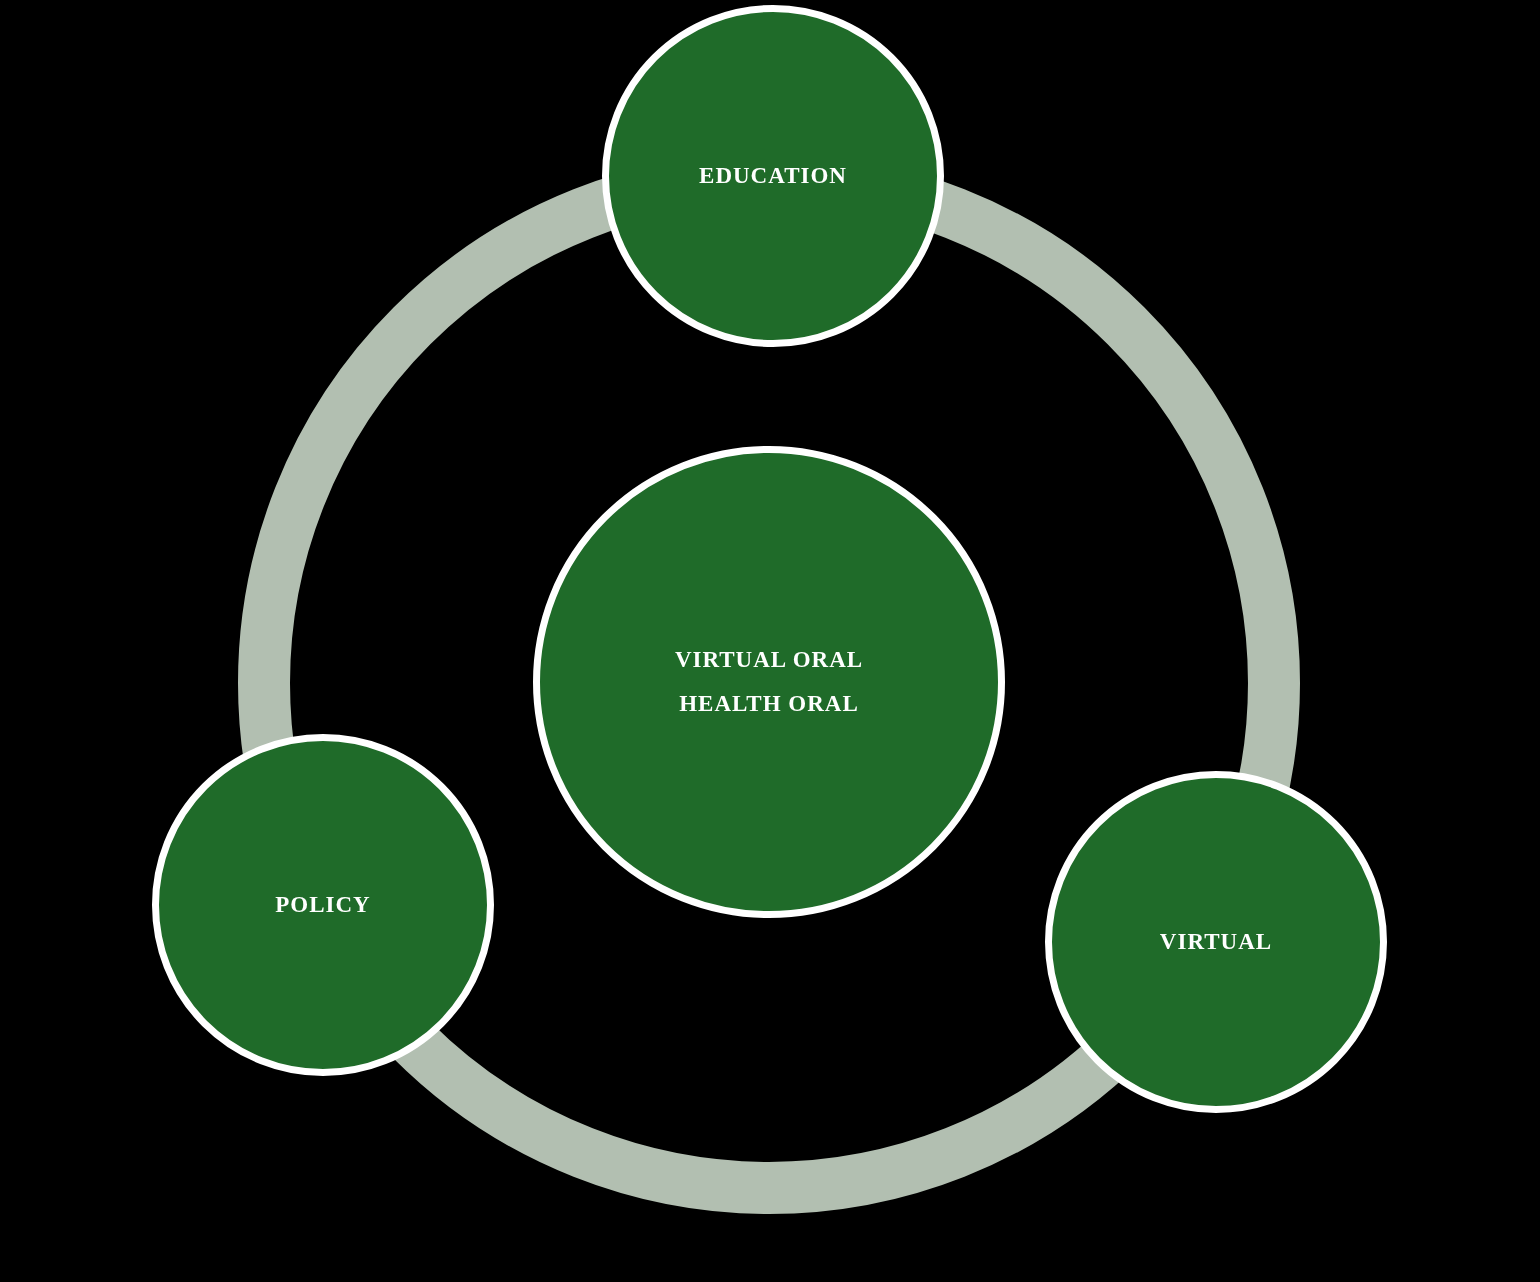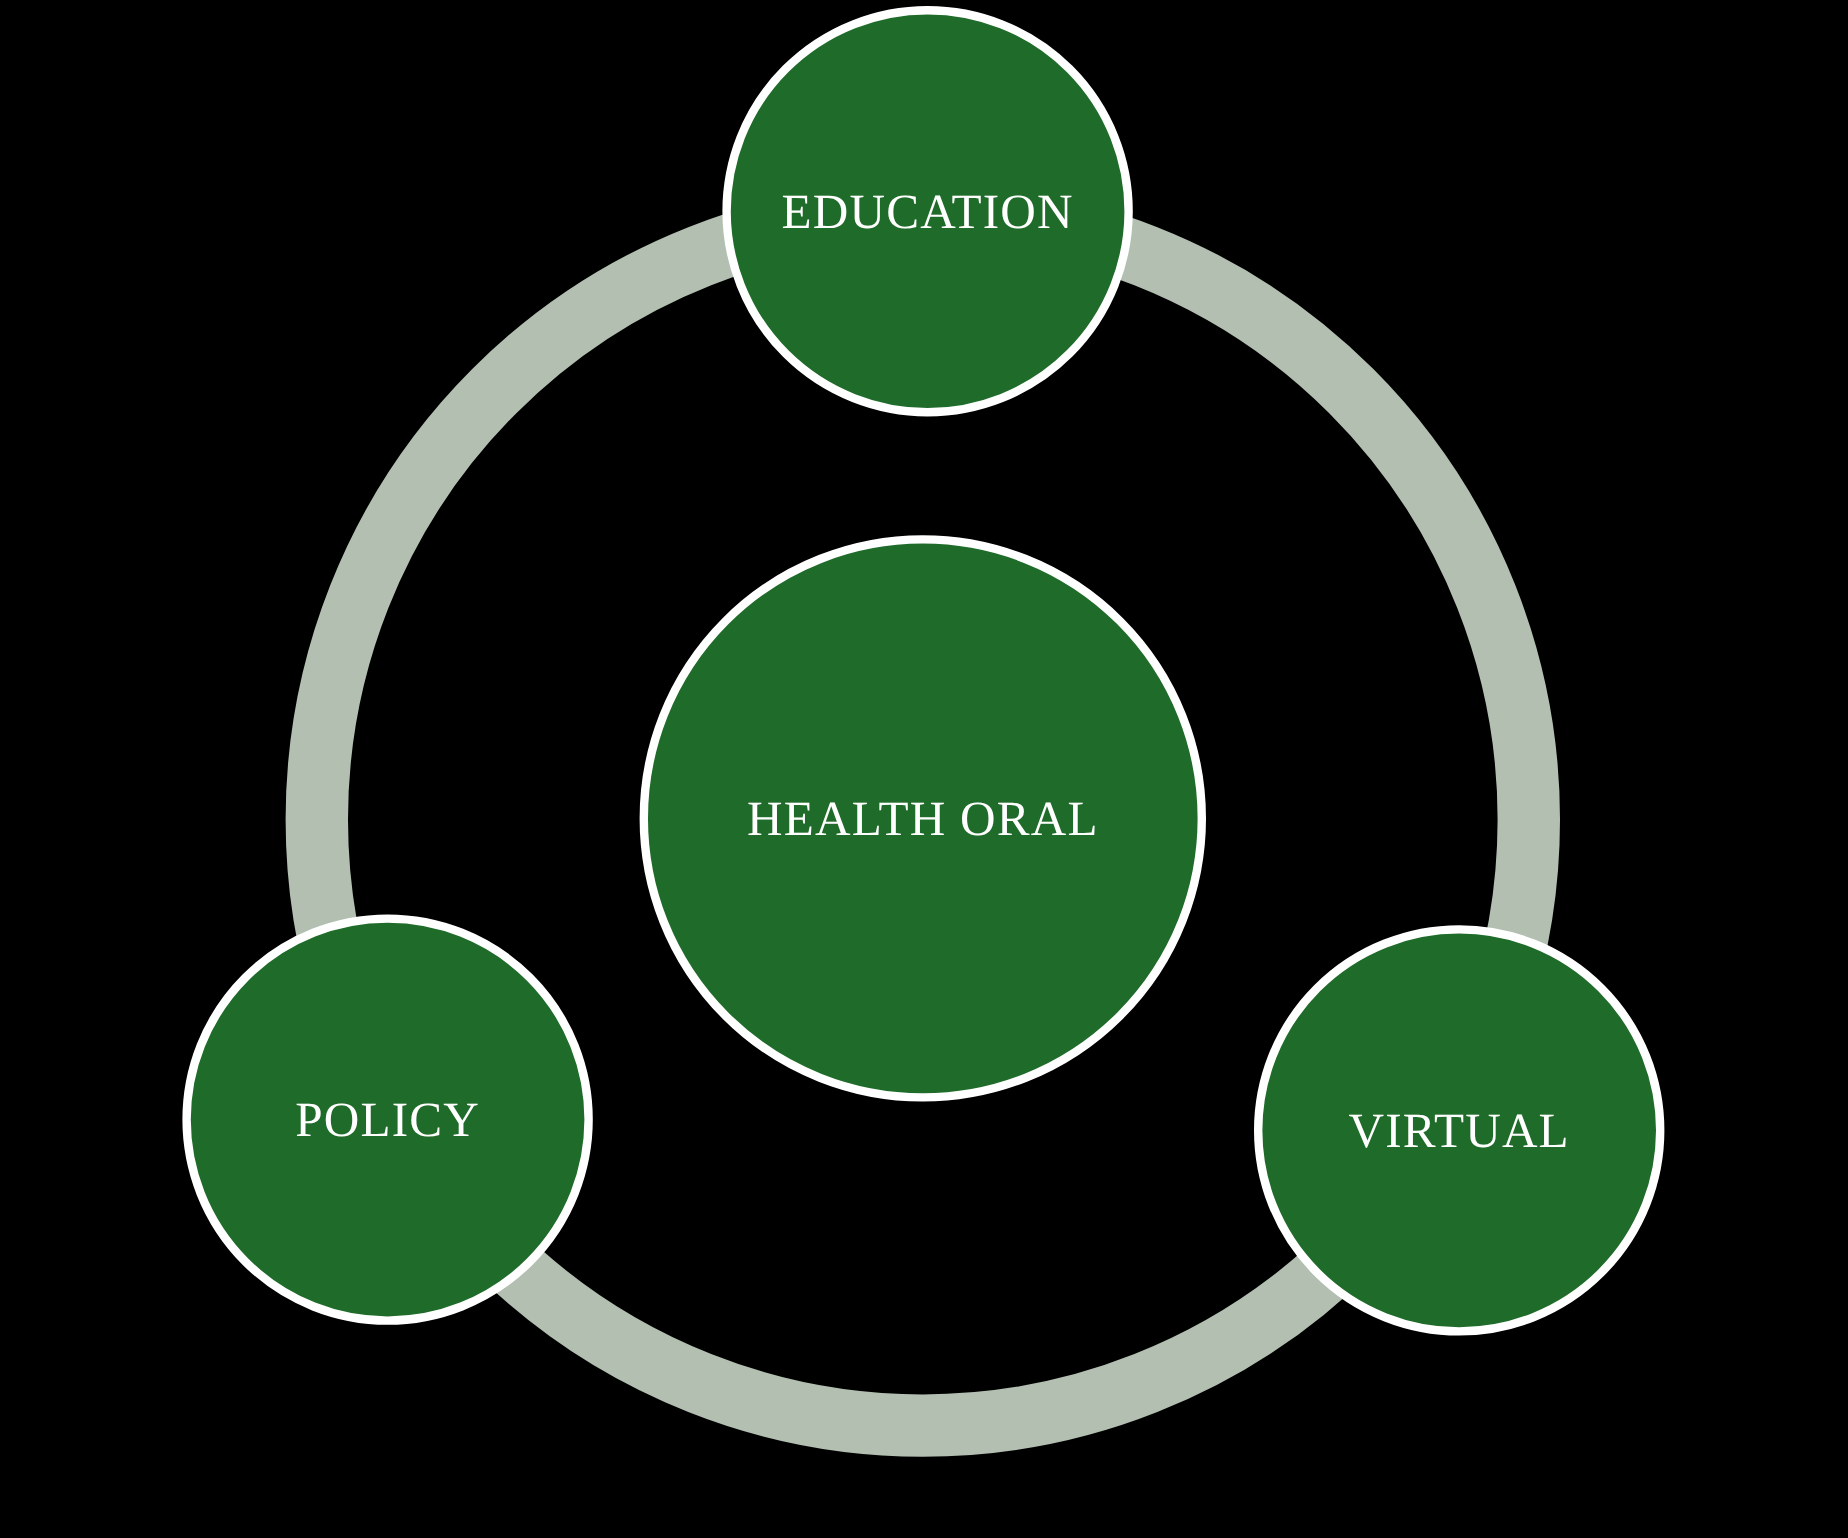--- a/index.html
+++ b/index.html
@@ -33,32 +33,32 @@
     border-radius: 50%;
     background: var(--node-fill);
     border: 7px solid var(--node-border);
     display: flex;
     align-items: center;
     justify-content: center;
     text-align: center;
   }
   .node .label {
     color: var(--label-text);
-    font-weight: normal;
-    font-size: 41px;
+    font-weight: bold;
+    font-size: 23px;
     letter-spacing: 1px;
     line-height: 44px;
   }
   .node-satellite { width: 342px; height: 342px; }
   .node-center {
     width: 472px; height: 472px;
     left: 533px; top: 446px;
   }
   .node-education { left: 602px; top: 5px; }
-  .node-policy    { left: 152px; top: 762px; }
+  .node-policy    { left: 152px; top: 734px; }
   .node-practice  { left: 1045px; top: 771px; }
   .center-line { display: block; }
 </style>
 </head>
 <body>
 
 <div class="stage">
 
   <div class="ring"></div>
 
@@ -69,17 +69,18 @@
   <div class="node node-satellite node-policy">
     <span class="label">POLICY</span>
   </div>
 
   <div class="node node-satellite node-practice">
     <span class="label">VIRTUAL</span>
   </div>
 
   <div class="node node-center">
     <span class="label">
+      <span class="center-line">VIRTUAL ORAL</span>
       <span class="center-line">HEALTH ORAL</span>
     </span>
   </div>
 
 </div>
 
 </body></html>

